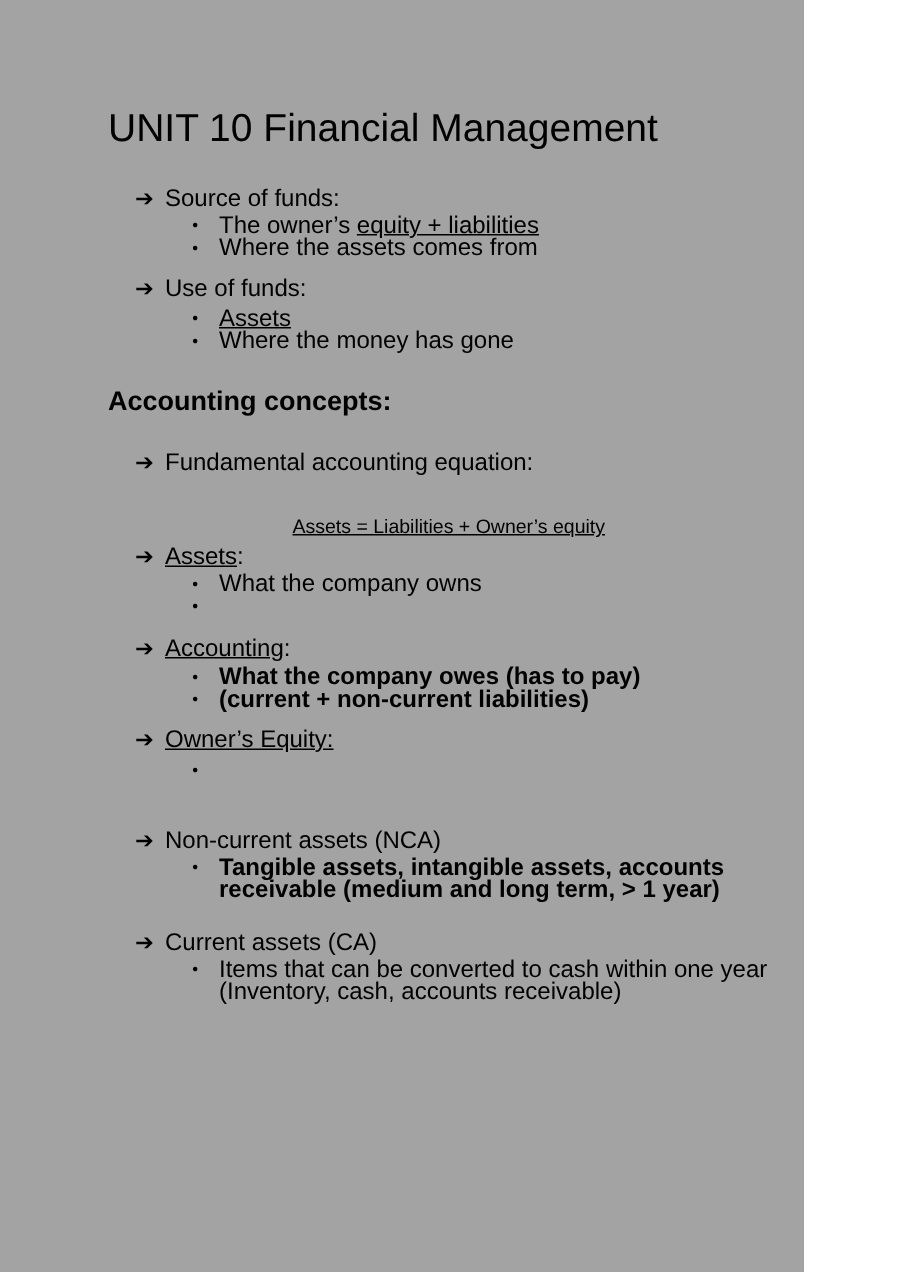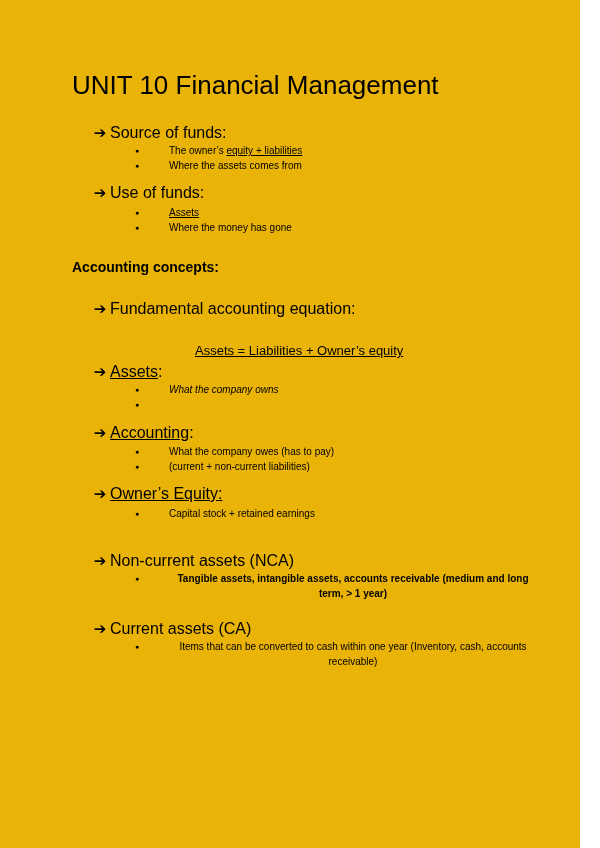--- a/index.html
+++ b/index.html
@@ -3,56 +3,56 @@
 <meta charset="utf-8">
 <style>
   html, body { margin: 0; padding: 0; }
   body {
     width: 600px; height: 848px;
     background: #ffffff; color: #000000;
     font-family: "Liberation Sans", "DejaVu Sans", sans-serif;
     -webkit-font-smoothing: antialiased;
   }
   .page {
-    position: relative; width: 580px; height: 848px;
-    background: #eab308; overflow: hidden; text-align: center;
+    position: relative; width: 536px; height: 848px;
+    background: #a3a3a3; overflow: hidden;
   }
   .doc-title {
     position: absolute; left: 72px; top: 70px;
     font-size: 26px; line-height: 30px; font-weight: 400;
     white-space: nowrap; margin: 0;
   }
   .doc-h2 {
     position: absolute; left: 72px; top: 256px;
-    font-size: 14px; line-height: 22px; font-weight: 700;
+    font-size: 18px; line-height: 22px; font-weight: 700;
     white-space: nowrap; margin: 0;
   }
   .arrow-row {
     position: absolute; left: 90px;
     display: flex; align-items: flex-start;
     font-size: 16px; line-height: 20px; white-space: nowrap;
   }
   .arrow-glyph { flex: 0 0 20px; width: 20px; font-size: 15px; line-height: 20px; }
   .bullets { position: absolute; left: 128px; }
   .bullet-row { display: flex; align-items: flex-start; }
   .dot-glyph { flex: 0 0 18px; width: 18px; font-size: 7px; line-height: 15px; }
-  .btext { font-size: 10px; line-height: 15px; max-width: 368px; margin-left: 23px; }
+  .btext { font-size: 16px; line-height: 15px; max-width: 368px; }
   .u { text-decoration: underline; }
   .equation {
     position: absolute; left: 195px; top: 327px;
     font-size: 13px; line-height: 16px; white-space: nowrap;
     text-decoration: underline;
     margin-top: 16px;
   }
   
   .s0-head { top: 123px; }  .s0-bullets { top: 143px; }
   .s1-head { top: 183px; }  .s1-bullets { top: 205px; }
   .s2-head { top: 299px; }
-  .s3-head { top: 362px; }  .s3-bullets { top: 382px; font-style: italic; }
-  .s4-head { top: 423px; }  .s4-bullets { top: 444px; }
+  .s3-head { top: 362px; }  .s3-bullets { top: 382px; }
+  .s4-head { top: 423px; }  .s4-bullets { top: 444px; font-weight: bold; }
   .s5-head { top: 484px; }  .s5-bullets { top: 506px; }
   .s6-head { top: 551px; }  .s6-bullets { top: 571px; font-weight: bold; }
   .s7-head { top: 619px; }  .s7-bullets { top: 639px; }
 </style>
 </head>
 <body>
 
 <div class="page">
 
   <h1 class="doc-title">UNIT 10 Financial Management</h1>
@@ -124,21 +124,20 @@
     </div>
   </div>
 
   <div class="arrow-row s5-head">
     <span class="arrow-glyph">➔</span>
     <span><span class="u">Owner’s Equity:</span></span>
   </div>
   <div class="bullets s5-bullets">
     <div class="bullet-row">
       <span class="dot-glyph">●</span>
-      <span class="btext">Capital stock + retained earnings</span>
     </div>
   </div>
 
   <div class="arrow-row s6-head">
     <span class="arrow-glyph">➔</span>
     <span>Non-current assets (NCA)</span>
   </div>
   <div class="bullets s6-bullets">
     <div class="bullet-row">
       <span class="dot-glyph">●</span>

